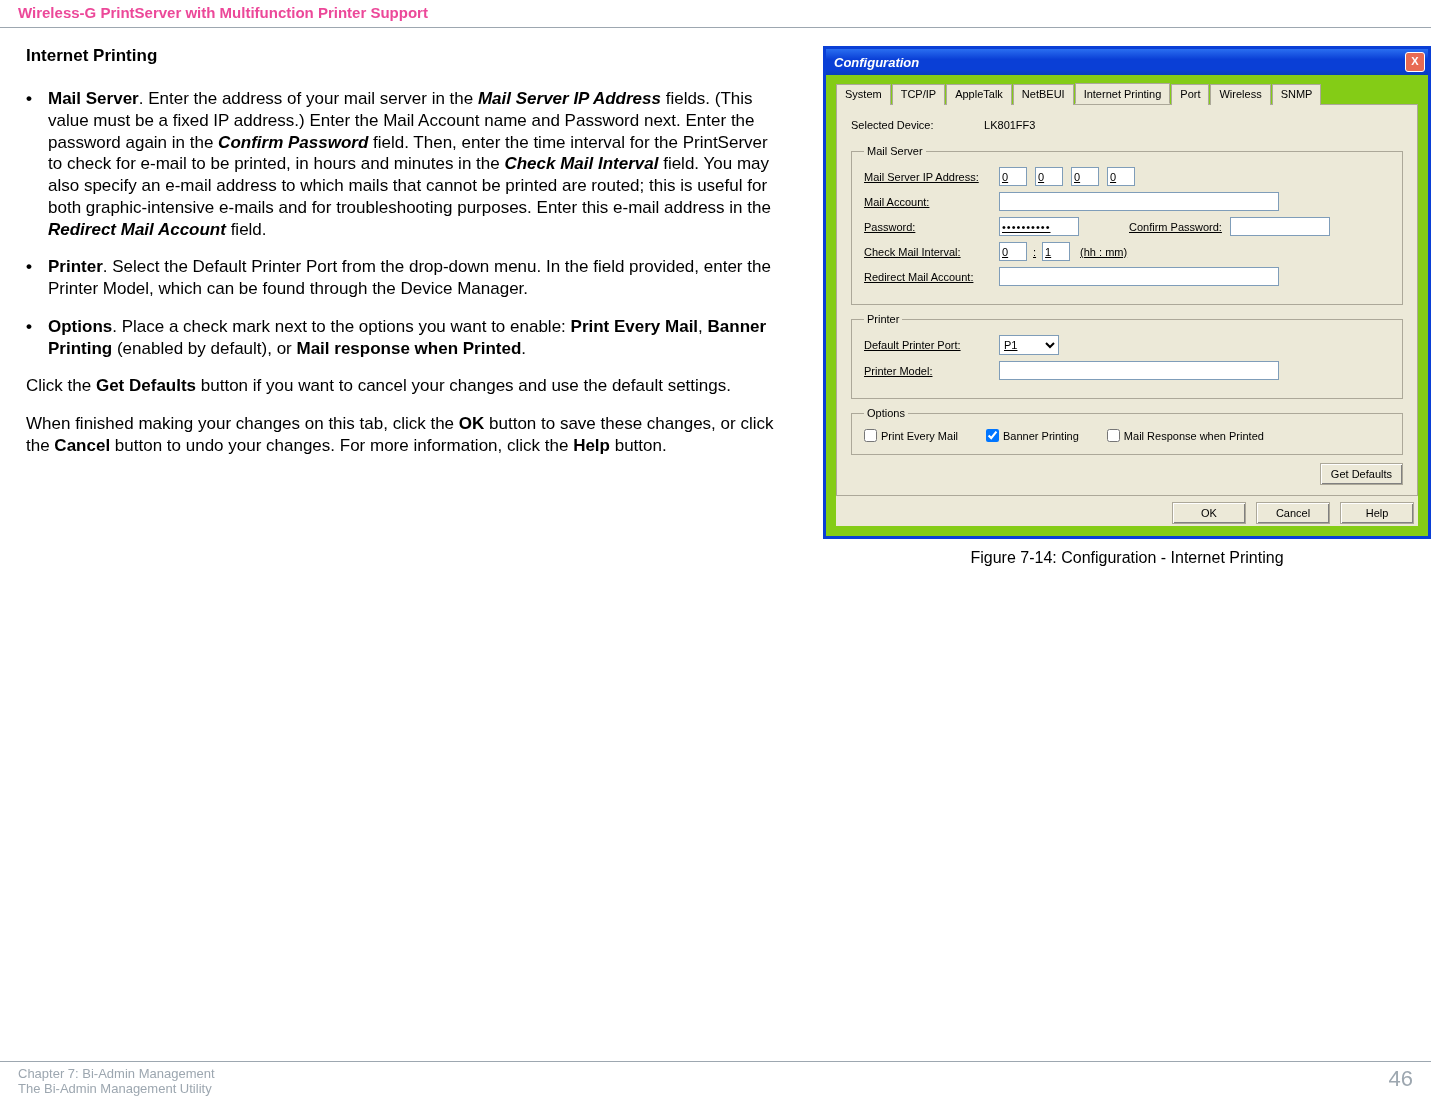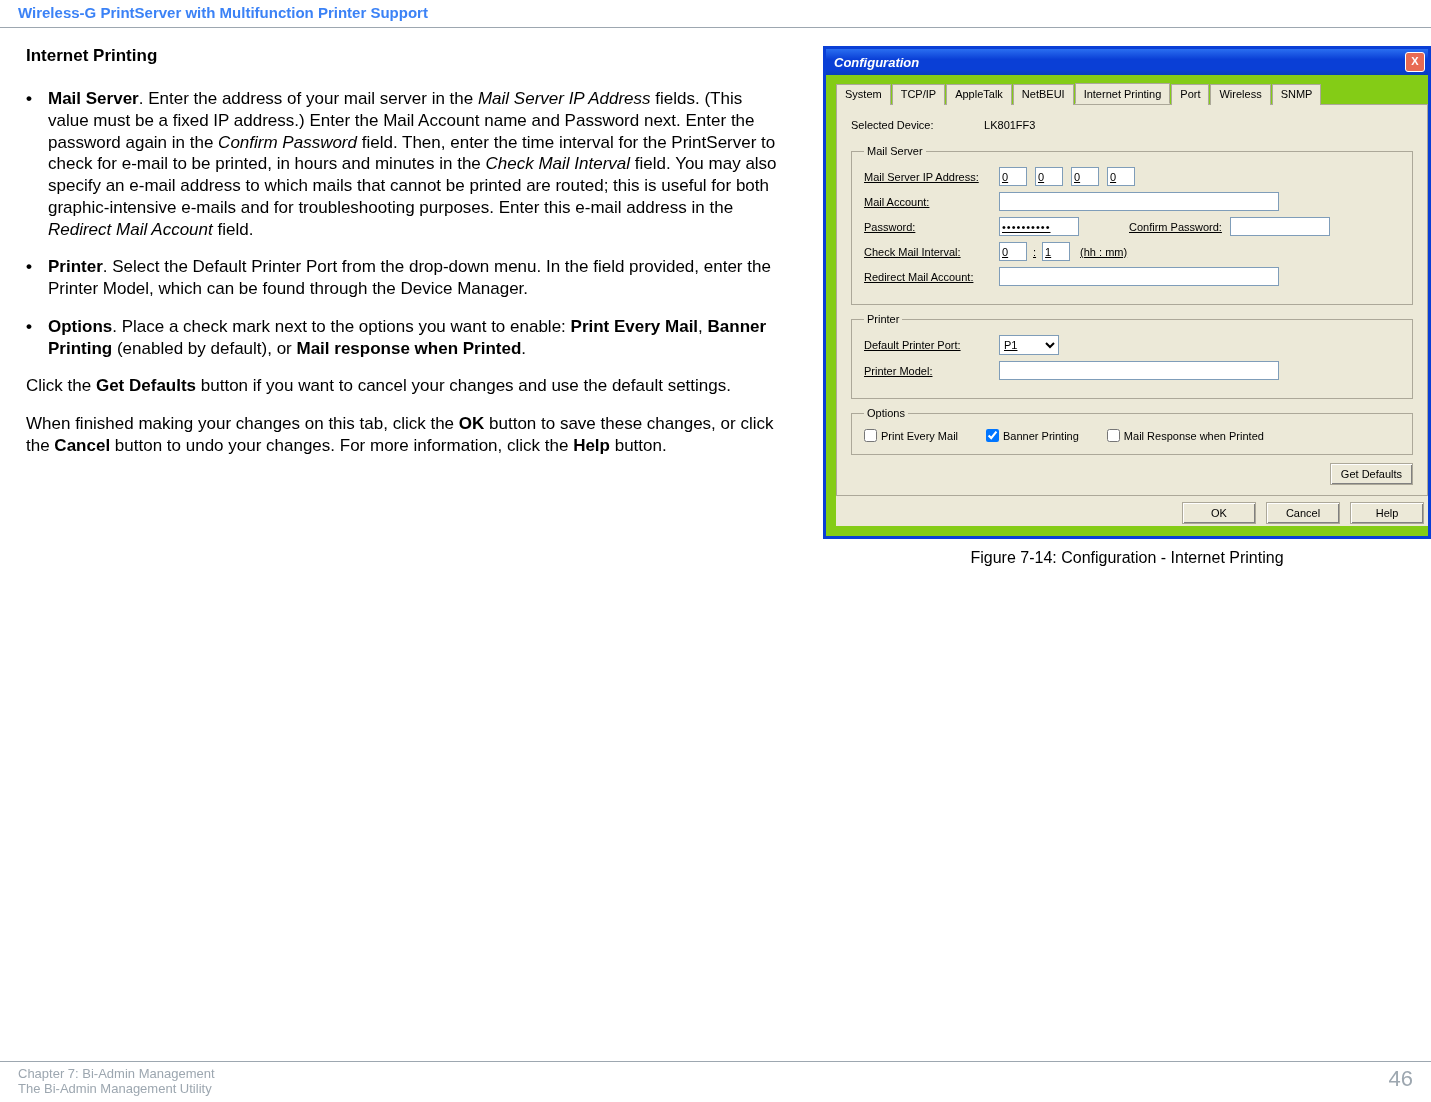--- a/index.html
+++ b/index.html
@@ -5,21 +5,21 @@
   * { box-sizing: border-box; margin: 0; padding: 0; }
   body {
     width: 1431px;
     height: 1102px;
     background: #fff;
     font-family: Arial, Helvetica, sans-serif;
     color: #000;
     position: relative;
   }
   .page-header {
-    color: #3b82f6;
+    color: #ec4899;
     font-size: 15px;
     font-weight: bold;
     padding: 4px 18px 6px 18px;
     border-bottom: 1px solid #9da7b0;
   }
   .content-wrap {
     display: flex;
     padding: 18px 0 0 18px;
   }
   .left-col {
@@ -50,21 +50,21 @@
     top: 0;
     font-weight: bold;
   }
   .left-col p.free {
     font-size: 17px;
     line-height: 1.28;
     margin-bottom: 16px;
     padding-left: 8px;
   }
   .bold { font-weight: bold; }
-  .ital { font-style: italic; }
+  .ital { font-style: italic; font-weight: bold; }
   .right-col { padding-left: 18px; }
 
   
   .cfg-window {
     width: 608px;
     border: 3px solid #0a3fd6;
     background: #84cc16;
     font-family: Tahoma, Arial, sans-serif;
     font-size: 11px;
     color: #000;
@@ -88,21 +88,21 @@
     background: #e86b53;
     border: 1px solid #fff;
     border-radius: 3px;
     color: #fff;
     font-weight: bold;
     text-align: center;
     line-height: 17px;
     font-style: normal;
     cursor: pointer;
   }
-  .cfg-body { padding: 8px 0 10px 10px; }
+  .cfg-body { padding: 8px 10px 10px 10px; }
 
   
   .tabs {
     display: flex;
     height: 22px;
     border-bottom: 1px solid #aca899;
     position: relative;
   }
   .tab {
     border: 1px solid #aca899;

